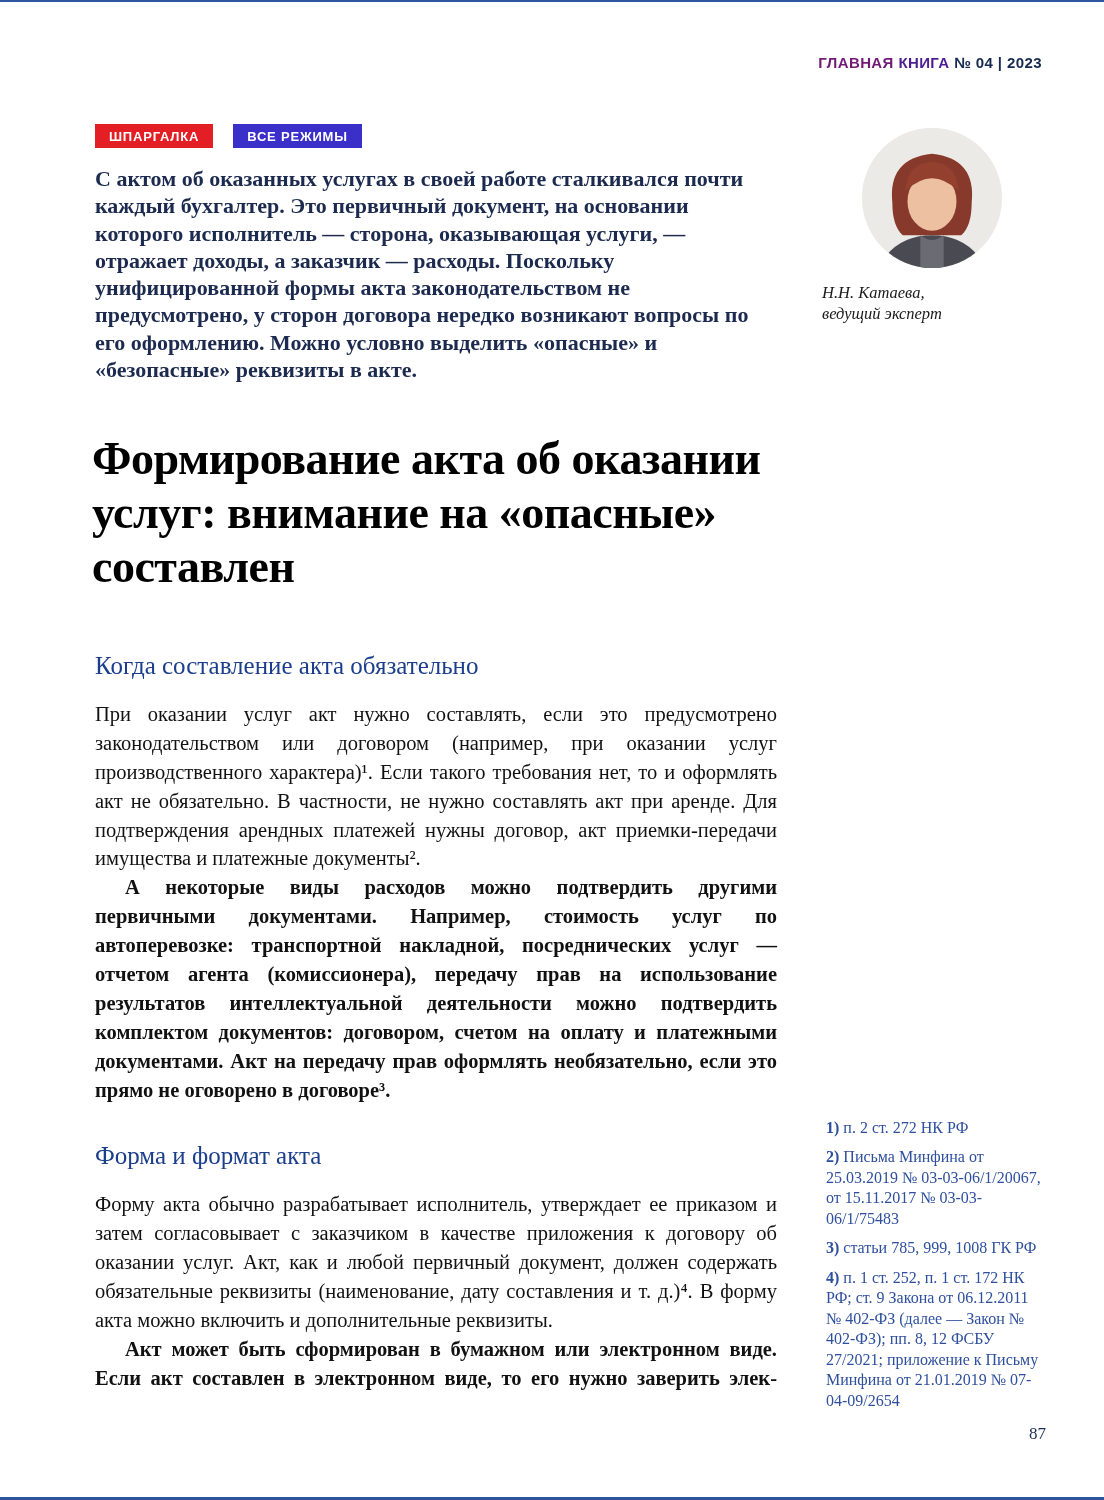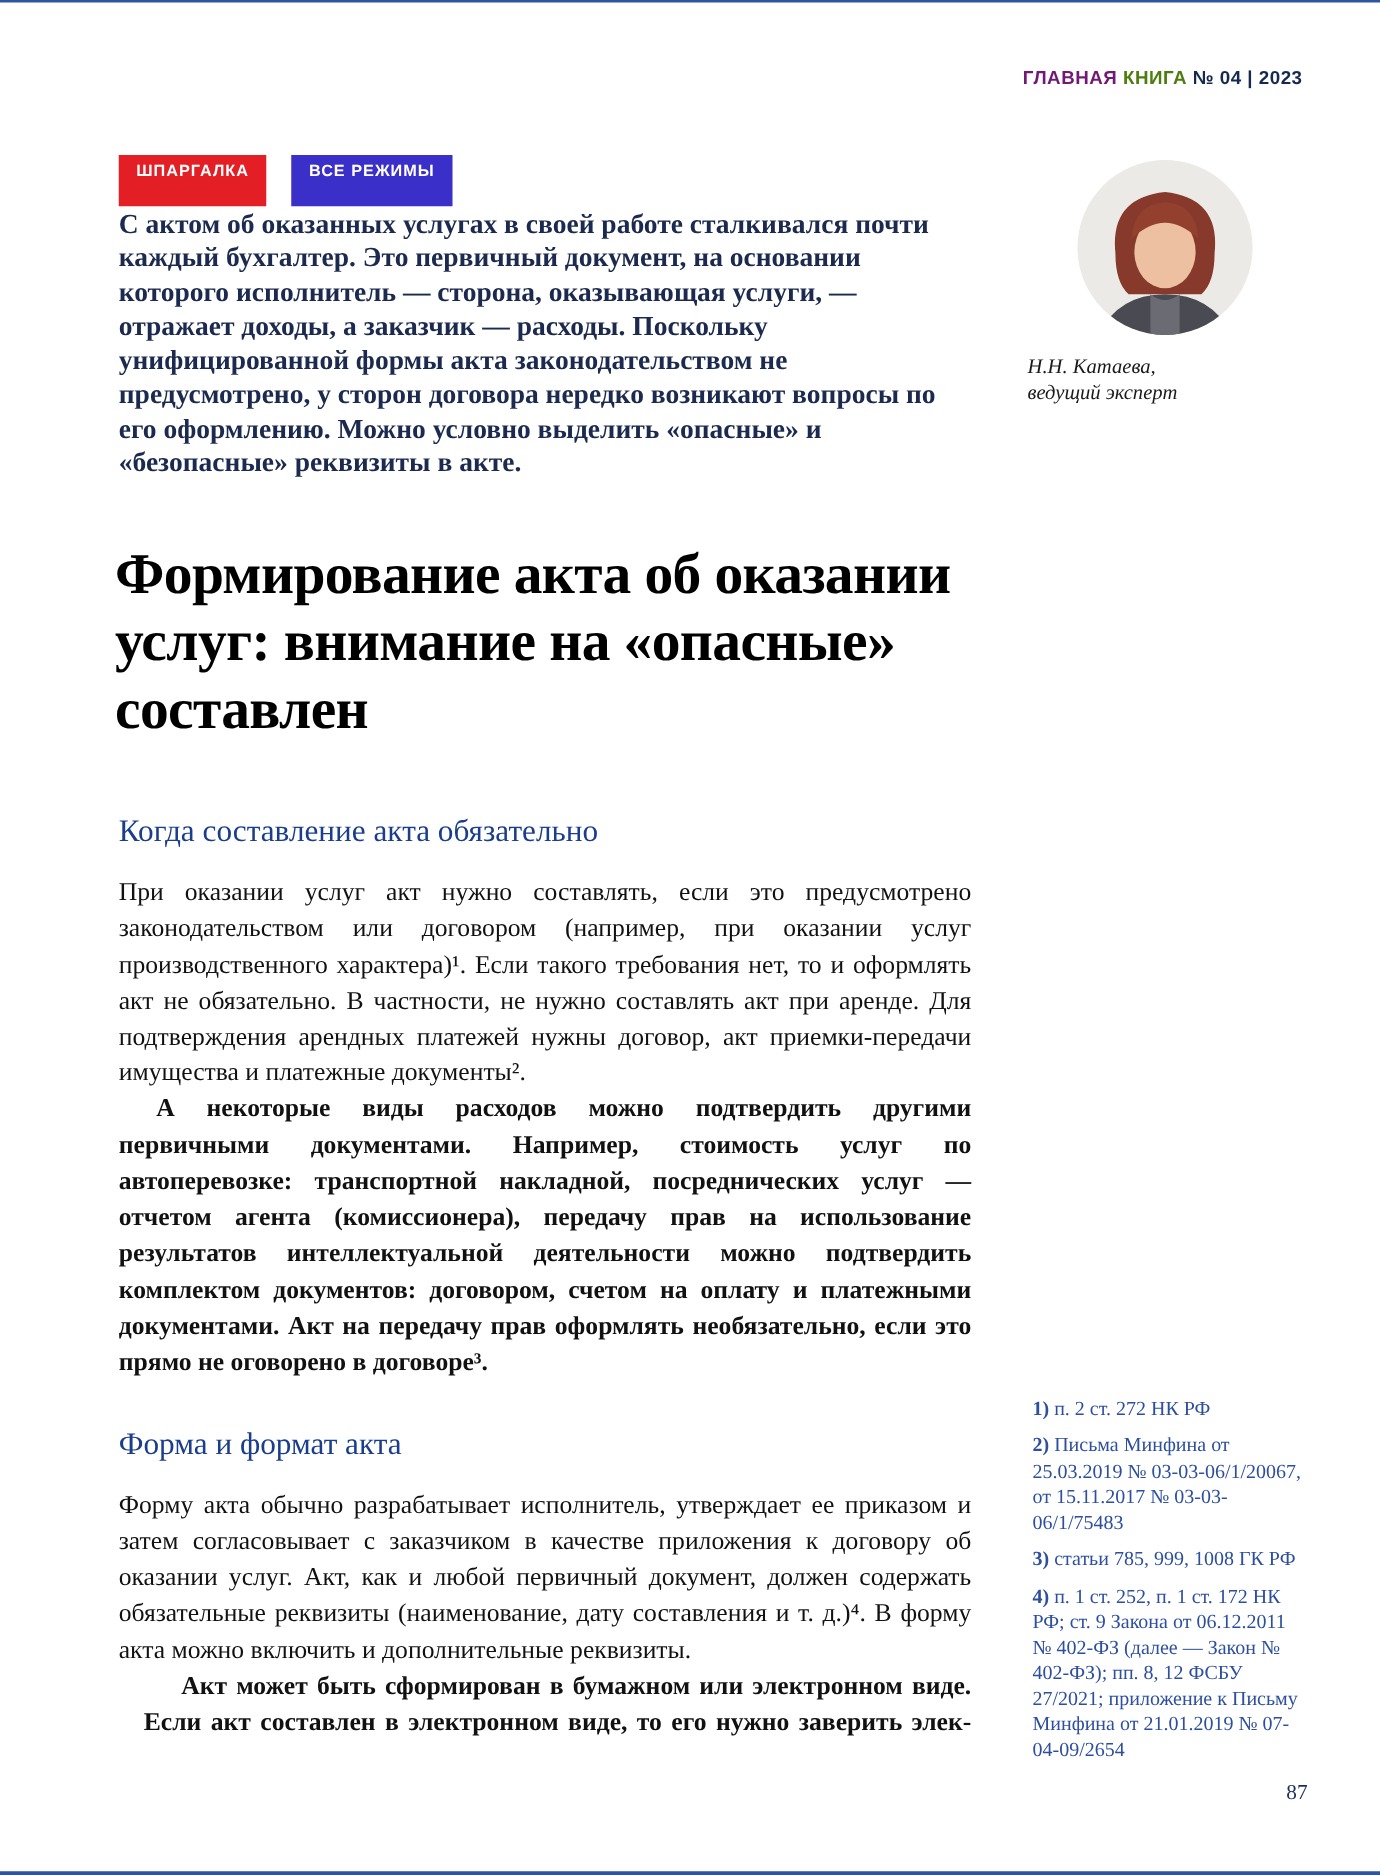--- a/index.html
+++ b/index.html
@@ -22,37 +22,37 @@
   .header {
     position: absolute;
     top: 54px; right: 62px;
     font-family: "Liberation Sans", sans-serif;
     font-weight: bold;
     font-size: 15px;
     letter-spacing: 0.4px;
     white-space: nowrap;
   }
   .brand-light { color: #701a75; }
-  .brand-bold  { color: #4d7c0f; }
+  .brand-bold  { color: #4c1d95; }
   .issue       { color: #16294f; }
 
   
   .badges {
     position: absolute;
     top: 124px; left: 95px;
     display: flex;
     gap: 20px;
     font-family: "Liberation Sans", sans-serif;
   }
   .badge {
     color: #fff;
     font-weight: bold;
     font-size: 13px;
     letter-spacing: 0.8px;
-    padding: 6px 14px 22px 14px;
+    padding: 6px 14px 5px 14px;
     line-height: 1;
   }
   .badge.red  { background: #e31e24; }
   .badge.blue { background: #3b2fc9; }
 
   
   .intro {
     position: absolute;
     top: 165px; left: 95px;
     width: 655px;
@@ -108,21 +108,21 @@
     font-size: 25px;
     color: #1b3e8c;
     margin-bottom: 20px;
   }
   .main-col p {
     font-size: 20.5px;
     line-height: 1.41;
     text-align: justify;
   }
   .main-col p.indent { text-indent: 30px; font-weight: bold; }
-  .main-col p.justify-last { text-align-last: justify; margin-left: 20px; }
+  .main-col p.justify-last { text-align-last: justify; }
   .section-heading.second { margin-top: 38px; }
 
   
   .footnotes {
     position: absolute;
     top: 1118px; left: 826px;
     width: 216px;
     font-size: 16px;
     line-height: 1.28;
     color: #2d4f9e;

